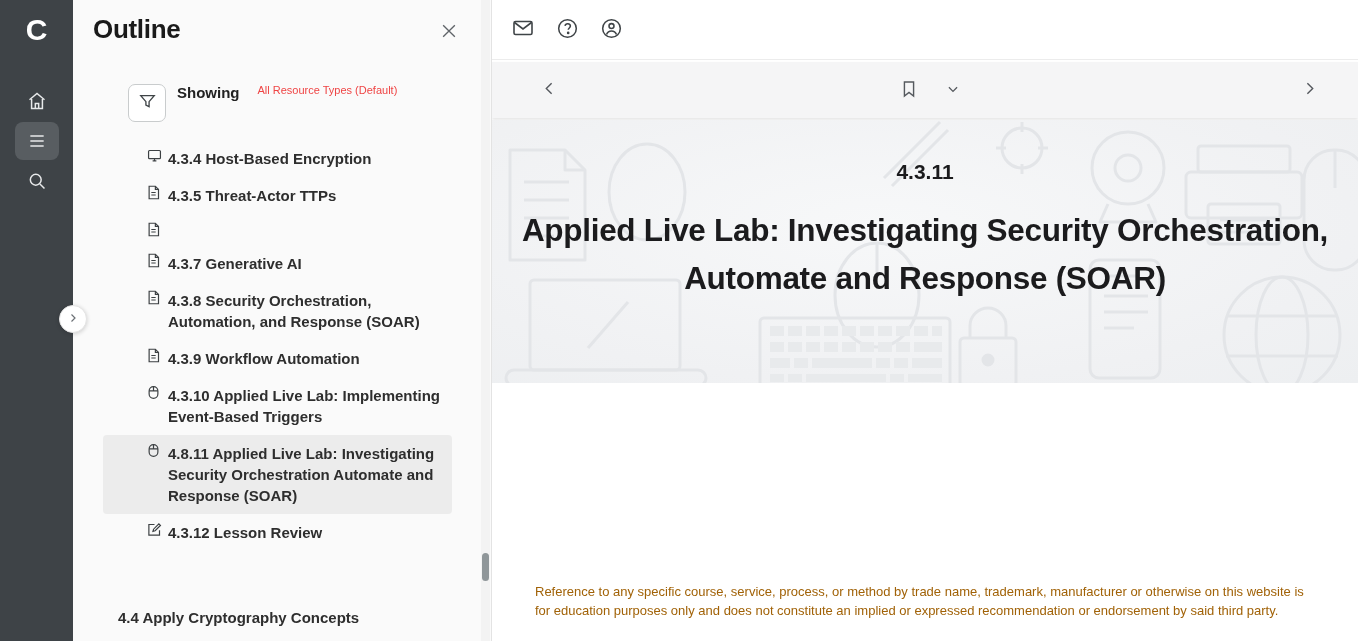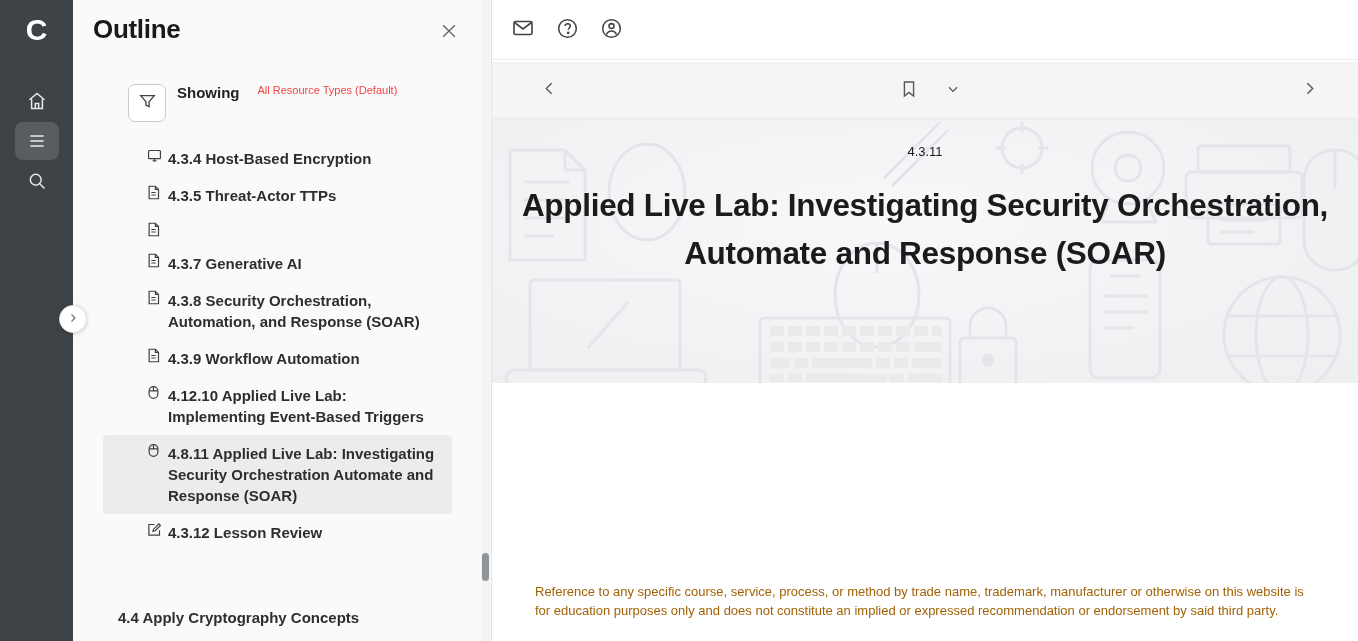--- a/index.html
+++ b/index.html
@@ -57,21 +57,21 @@
   .lesson-nav { position:absolute; top:62px; left:0; right:0; height:56px; background:#f5f5f6;
                 box-shadow:0 2px 3px rgba(0,0,0,.10); display:flex; align-items:center; }
   .nav-btn { background:transparent; border:none; color:#55595e; cursor:pointer; width:30px; height:30px; }
   .nav-prev { position:absolute; left:42px; }
   .nav-next { position:absolute; right:34px; }
   .bookmark-group { position:absolute; left:402px; display:flex; align-items:center; gap:14px; color:#6a6f74; }
 
   .banner { position:absolute; top:120px; left:0; width:866px; height:263px; overflow:hidden;
             background:radial-gradient(ellipse at 45% 40%, #f7f8f9 0%, #f0f1f3 70%, #edeff1 100%); }
   .banner-art { position:absolute; left:0; top:0; }
-  .lesson-number { position:relative; text-align:center; margin-top:24px; font-size:13px; font-weight:normal; color:#1b1b1d; }
+  .lesson-number { position:relative; text-align:center; margin-top:40px; font-size:21px; font-weight:bold; color:#1b1b1d; }
   .lesson-title { position:relative; margin-top:22px; text-align:center; font-size:31.5px; font-weight:bold;
                   color:#1b1b1d; letter-spacing:-.3px; line-height:48px; }
   .lesson-title .line { display:block; white-space:nowrap; }
 
   .disclaimer { position:absolute; left:43px; bottom:21px; width:780px; text-align:left;
                 font-size:13px; line-height:18.5px; color:#a16207; }
 </style>
 </head>
 <body>
 
@@ -196,21 +196,21 @@
           </span>
           <span class="item-label">4.3.9 Workflow Automation</span>
         </div>
         <div class="outline-item">
           <span class="item-icon">
             <svg width="13" height="15" viewBox="0 0 20 24" fill="none" stroke="currentColor" stroke-width="1.9">
               <rect x="3" y="2.5" width="14" height="19" rx="7"></rect>
               <path d="M3 9.5h14M10 2.5v7"></path>
             </svg>
           </span>
-          <span class="item-label">4.12.10 Applied Live Lab: Implementing Event-Based Triggers</span>
+          <span class="item-label">4.3.10 Applied Live Lab: Implementing Event-Based Triggers</span>
         </div>
         <div class="outline-item selected">
           <span class="item-icon">
             <svg width="13" height="15" viewBox="0 0 20 24" fill="none" stroke="currentColor" stroke-width="1.9">
               <rect x="3" y="2.5" width="14" height="19" rx="7"></rect>
               <path d="M3 9.5h14M10 2.5v7"></path>
             </svg>
           </span>
           <span class="item-label">4.8.11 Applied Live Lab: Investigating Security Orchestration Automate and Response (SOAR)</span>
         </div>

